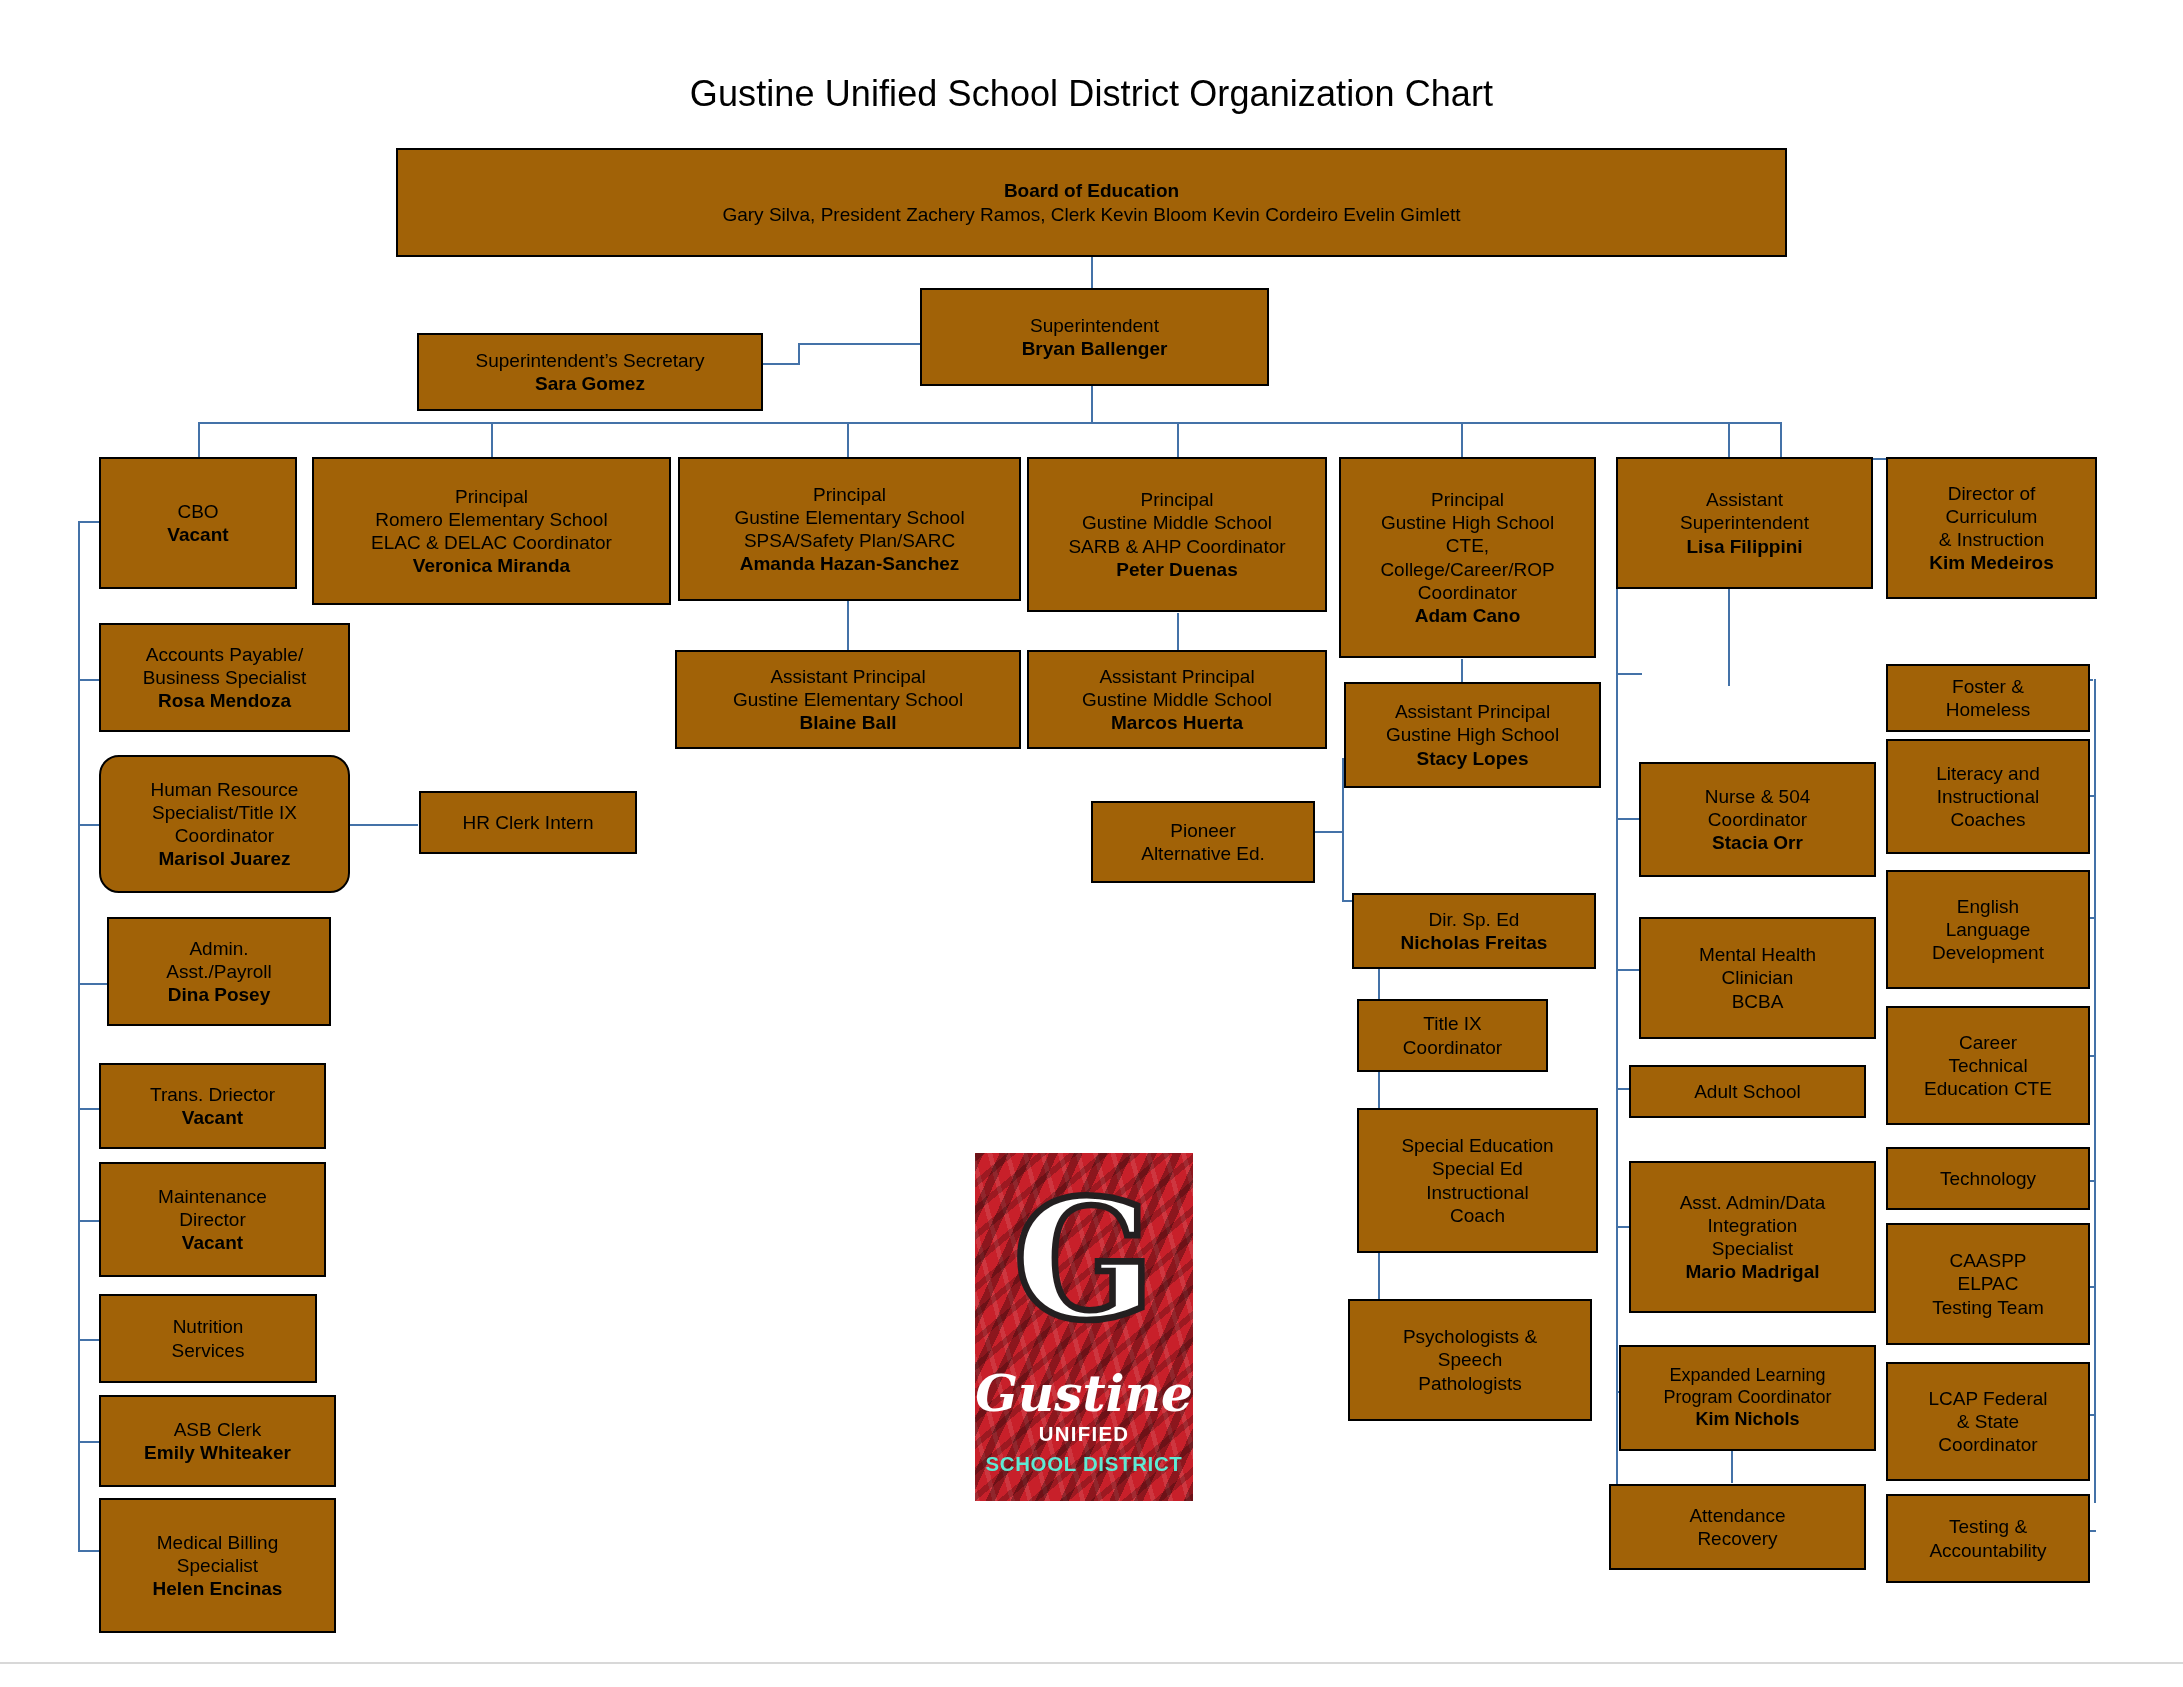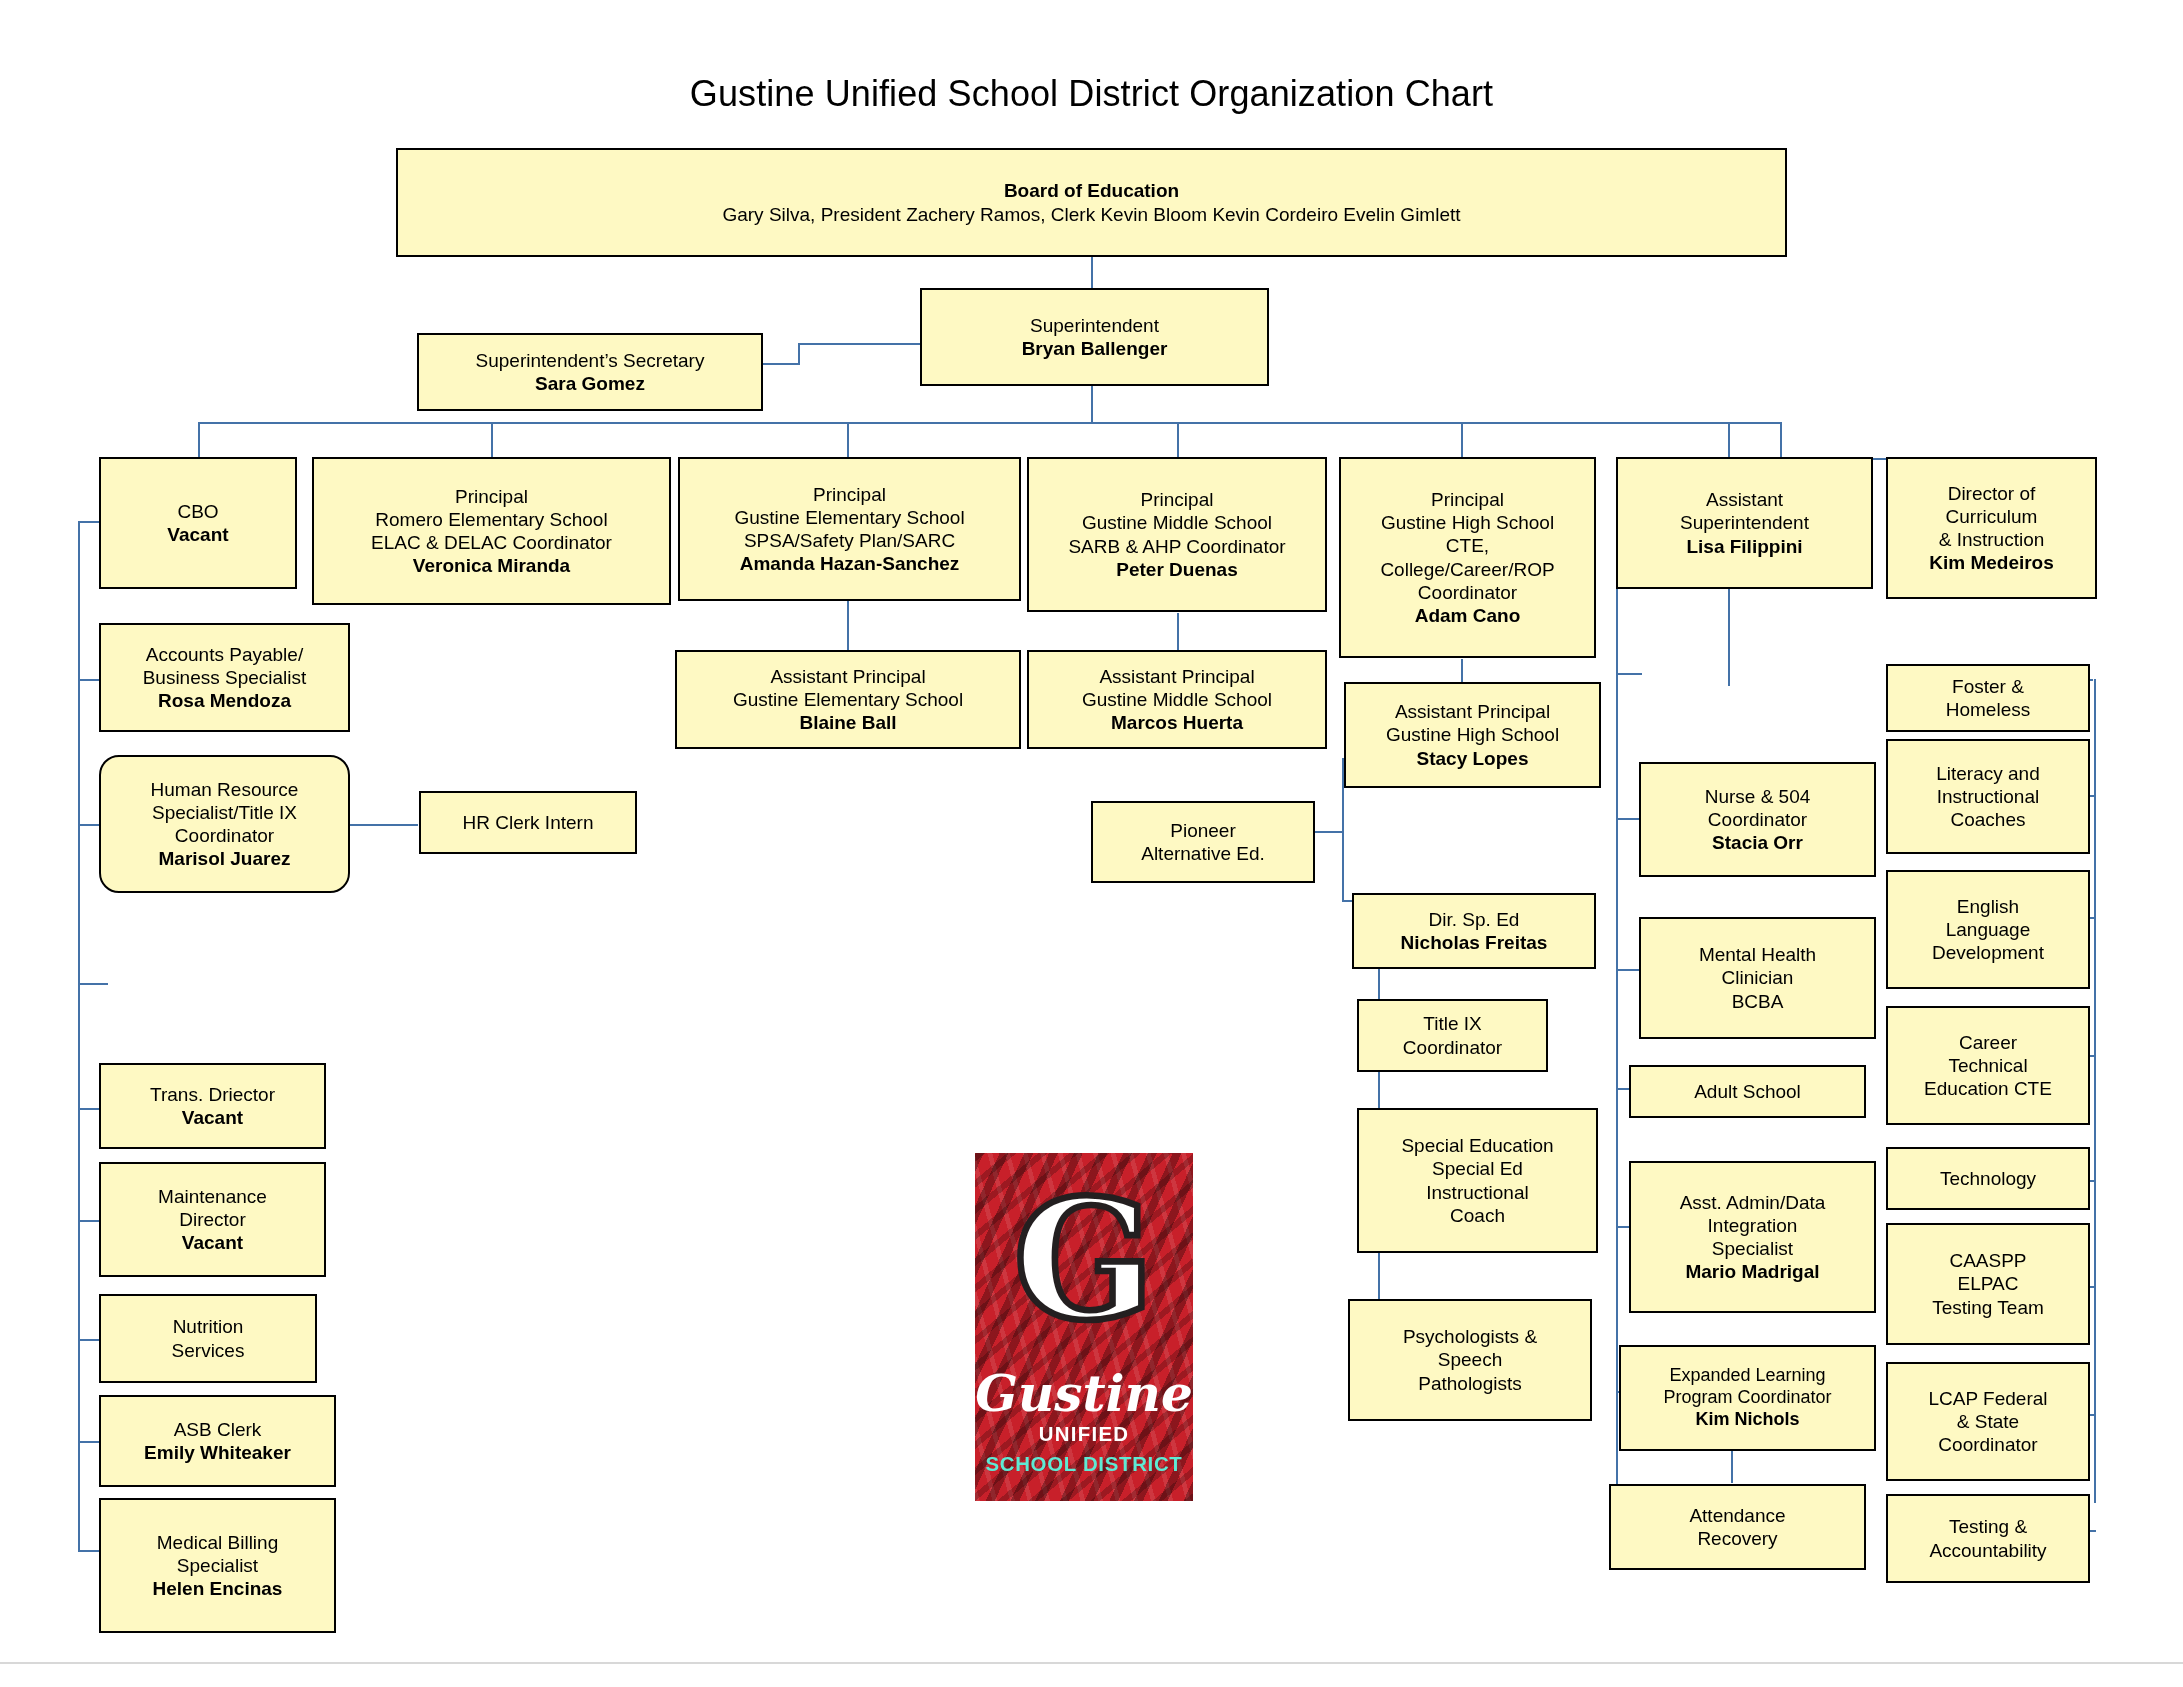--- a/index.html
+++ b/index.html
@@ -25,21 +25,21 @@
     width: 2183px;
     text-align: center;
     font-size: 36px;
     letter-spacing: 0.1px;
     color: #000;
   }
   .box {
     position: absolute;
     box-sizing: border-box;
     border: 2px solid #000000;
-    background: #fef9c3;
+    background: #a16207;
     display: flex;
     flex-direction: column;
     align-items: center;
     justify-content: center;
     text-align: center;
     font-size: 19px;
     line-height: 1.22;
     padding: 2.6px 4px;
     z-index: 3;
   }
@@ -234,20 +234,25 @@
     <span class="ln">Human Resource</span>
     <span class="ln">Specialist/Title IX</span>
     <span class="ln">Coordinator</span>
     <span class="ln bold">Marisol Juarez</span>
   </div>
 
   <div class="box" style="left:419px; top:791px; width:218px; height:63px;">
     <span class="ln">HR Clerk Intern</span>
   </div>
 
+  <div class="box" style="left:107px; top:917px; width:224px; height:109px;">
+    <span class="ln">Admin.</span>
+    <span class="ln">Asst./Payroll</span>
+    <span class="ln bold">Dina Posey</span>
+  </div>
 
   <div class="box" style="left:99px; top:1063px; width:227px; height:86px;">
     <span class="ln">Trans. Driector</span>
     <span class="ln bold">Vacant</span>
   </div>
 
   <div class="box" style="left:99px; top:1162px; width:227px; height:115px;">
     <span class="ln">Maintenance</span>
     <span class="ln">Director</span>
     <span class="ln bold">Vacant</span>

